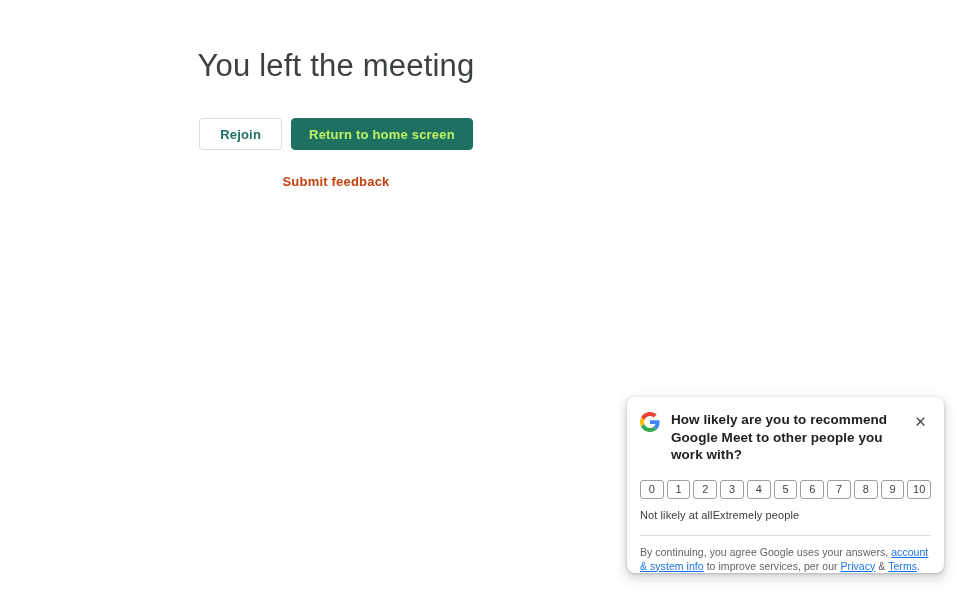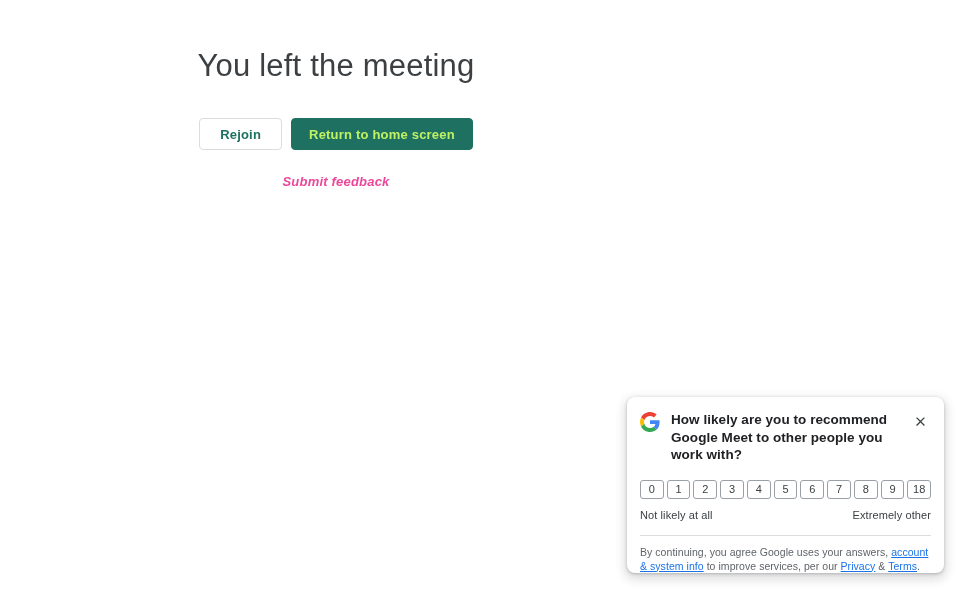--- a/index.html
+++ b/index.html
@@ -78,24 +78,23 @@
   }
 
   .link-row {
     margin-top: 22px;
   }
 
   .text-link {
     font-size: 13px;
     font-weight: 600;
     letter-spacing: 0.2px;
-    color: #ec4899;
+    color: #c2410c;
     text-decoration: none;
     cursor: pointer;
-    font-style: italic;
   }
 
   
   .survey-card {
     position: absolute;
     left: 627px;
     top: 397px;
     width: 317px;
     background: #ffffff;
     border-radius: 8px;
@@ -161,21 +160,21 @@
     line-height: 1;
     display: flex;
     align-items: center;
     justify-content: center;
     cursor: pointer;
     padding: 0;
   }
 
   .anchor-row {
     display: flex;
-    justify-content: space-between;
+    justify-content: flex-start;
     margin-top: 10px;
     font-size: 11px;
     color: #3c4043;
     letter-spacing: 0.1px;
   }
 
   .survey-divider {
     height: 1px;
     background: #dadce0;
     margin: 14px 0 0 0;
@@ -242,26 +241,26 @@
       <button class="scale-btn">0</button>
       <button class="scale-btn">1</button>
       <button class="scale-btn">2</button>
       <button class="scale-btn">3</button>
       <button class="scale-btn">4</button>
       <button class="scale-btn">5</button>
       <button class="scale-btn">6</button>
       <button class="scale-btn">7</button>
       <button class="scale-btn">8</button>
       <button class="scale-btn">9</button>
-      <button class="scale-btn">18</button>
+      <button class="scale-btn">10</button>
     </div>
 
     <div class="anchor-row">
       <span>Not likely at all</span>
-      <span>Extremely other</span>
+      <span>Extremely people</span>
     </div>
 
     <div class="survey-divider"></div>
 
     <div class="survey-footer">
       <span>By continuing, you agree Google uses your answers, </span><a>account &amp; system info</a><span> to improve services, per our </span><a>Privacy</a><span> &amp; </span><a>Terms</a><span>.</span>
     </div>
 
   </div>
 

